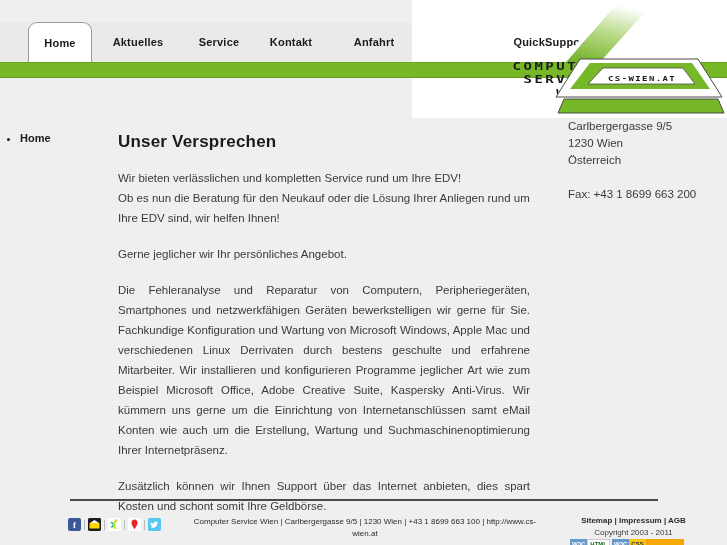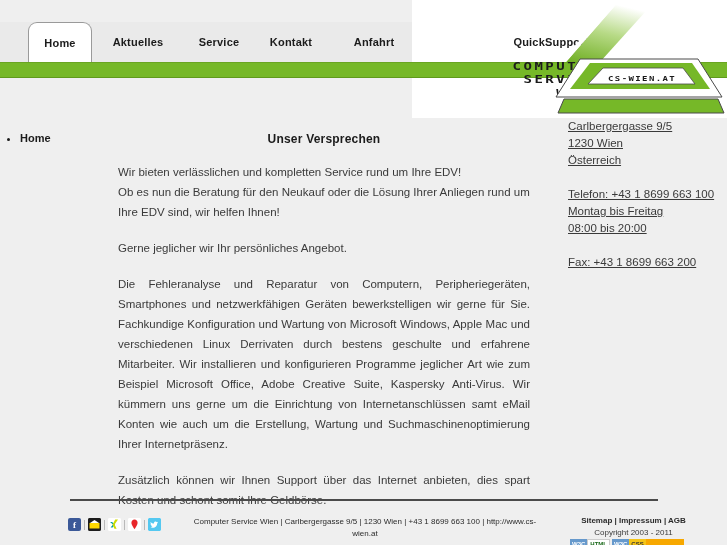--- a/index.html
+++ b/index.html
@@ -101,34 +101,34 @@
   .left-col ul{margin:0;padding:0 0 0 20px;list-style:disc;}
   .left-col li{
     font-size:11px;font-weight:bold;color:#1b1b1b;
     margin-top:14px;cursor:pointer;
   }
 
   .main-col{
     position:absolute;left:118px;top:0;width:412px;
   }
   .page-title{
-    font-size:12px;font-weight:bold;color:#1b1b1b;
-    margin:14px 0 0 0;letter-spacing:.2px;text-align:center;
+    font-size:17px;font-weight:bold;color:#1b1b1b;
+    margin:14px 0 0 0;letter-spacing:.2px;
   }
   .main-col p{
     font-size:11.5px;line-height:20px;color:#3a3a3a;
     margin:16px 0 0 0;text-align:justify;
   }
   .main-col p.nojust{text-align:left;}
 
   .right-col{
     position:absolute;left:568px;top:0;width:159px;
     font-size:11.5px;line-height:17px;color:#3a3a3a;
   }
-  .right-col .blk{margin-top:0;text-decoration:underline;}
+  .right-col .blk{margin-top:0;}
   .right-col .blk + .blk{margin-top:17px;}
 
   
   .footer{
     position:absolute;left:0;top:488px;width:727px;height:57px;
   }
   .footer-rule{
     position:absolute;left:70px;top:11px;width:588px;height:0;
     border-top:2px solid #4a4a4a;
   }
@@ -243,23 +243,20 @@
         <p class="nojust" style="white-space: pre-line;">Gerne jeglicher wir Ihr persönliches Angebot.</p>
         <p style="white-space: pre-line;">Die Fehleranalyse und Reparatur von Computern, Peripheriegeräten, Smartphones und netzwerkfähigen Geräten bewerkstelligen wir gerne für Sie. Fachkundige Konfiguration und Wartung von Microsoft Windows, Apple Mac und verschiedenen Linux Derrivaten durch bestens geschulte und erfahrene Mitarbeiter. Wir installieren und konfigurieren Programme jeglicher Art wie zum Beispiel Microsoft Office, Adobe Creative Suite, Kaspersky Anti-Virus. Wir kümmern uns gerne um die Einrichtung von Internetanschlüssen samt eMail Konten wie auch um die Erstellung, Wartung und Suchmaschinenoptimierung Ihrer Internetpräsenz.</p>
         <p style="white-space: pre-line;">Zusätzlich können wir Ihnen Support über das Internet anbieten, dies spart Kosten und schont somit Ihre Geldbörse.</p>
       </div>
   </div>
 
   <div class="right-col">
     <div class="blk" style="white-space: pre-line;">Carlbergergasse 9/5
 1230 Wien
 Österreich</div>
-    <div class="blk" style="white-space: pre-line;">Telefon: +43 1 8699 663 100
-Montag bis Freitag
-08:00 bis 20:00</div>
     <div class="blk" style="white-space: pre-line;">Fax: +43 1 8699 663 200</div>
   </div>
 
 </div>
 
 <div class="footer">
   <div class="footer-rule"></div>
 </div>
 
 <div class="social">

